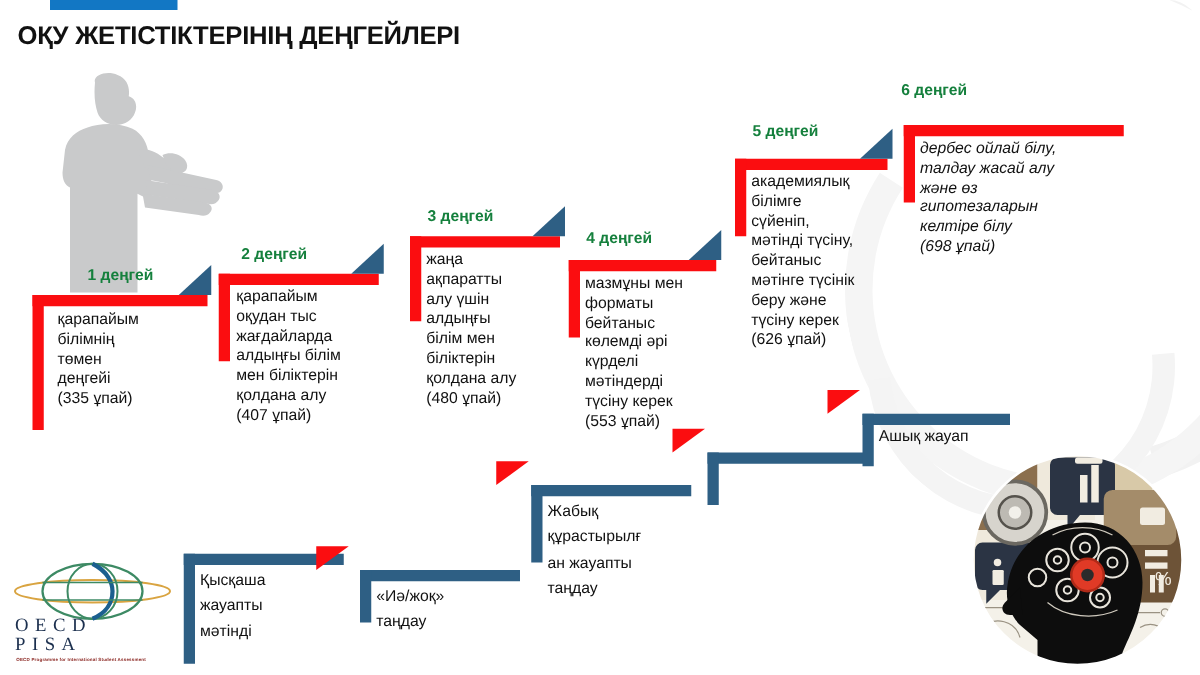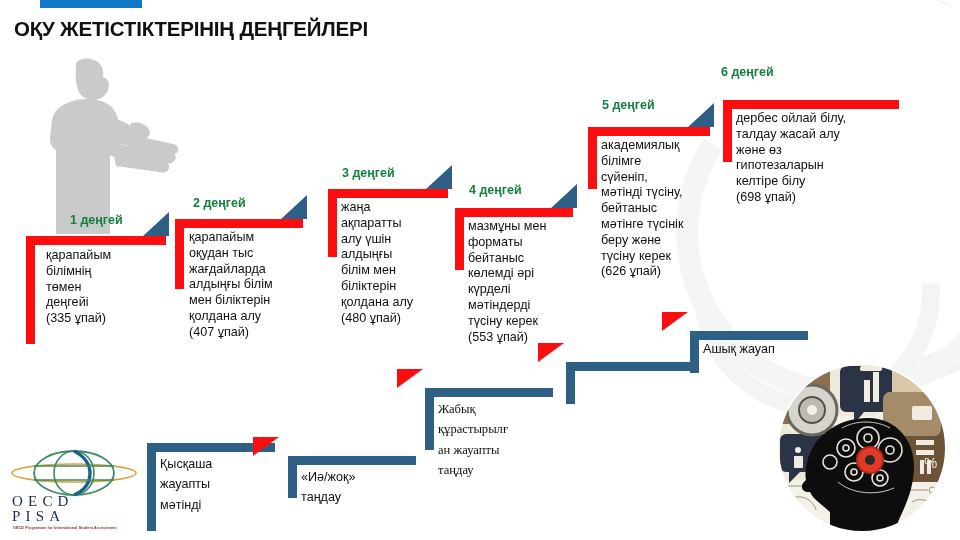--- a/index.html
+++ b/index.html
@@ -160,21 +160,21 @@
 мәтінге түсінік
 беру және
 түсіну керек
 (626 ұпай)</div>
   </div>
 
   <div class="rstep" style="left:723px;top:100px;width:185px;height:110px;">
     <div class="tread" style="width:176px;"></div>
     <div class="riser" style="height:62px;"></div>
     <div class="lbl" style="left:-2px;top:-35px;">6 деңгей</div>
-    <div class="body" style="left:13px;top:11px;width:175px;white-space:pre-line;">дербес ойлай білу,
+    <div class="body" style="left:13px;top:11px;width:175px;white-space:pre-line;font-style:italic;">дербес ойлай білу,
 талдау жасай алу
 және өз
 гипотезаларын
 келтіре білу
 (698 ұпай)</div>
   </div>
 
   <div class="bstep" style="left:147px;top:443px;width:140px;height:95px;">
     <div class="tread" style="width:128px;"></div>
     <div class="riser" style="height:88px;"></div>
@@ -188,21 +188,21 @@
     <div class="riser" style="height:42px;"></div>
     <div class="tri" style="left:-35px;top:-19px;border-right:26px solid transparent;border-top:19px solid #fb0d10;"></div>
     <div class="body" style="left:13px;top:11px;width:126px;white-space:pre-line;">«Иә/жоқ»
 таңдау</div>
   </div>
 
   <div class="bstep" style="left:425px;top:388px;width:140px;height:105px;">
     <div class="tread" style="width:128px;"></div>
     <div class="riser" style="height:62px;"></div>
     <div class="tri" style="left:-28px;top:-19px;border-right:26px solid transparent;border-top:19px solid #fb0d10;"></div>
-    <div class="body" style="left:13px;top:11px;width:128px;white-space:pre-line;font-family:Liberation Serif, serif;">Жабық
+    <div class="body" style="left:13px;top:11px;width:128px;white-space:pre-line;">Жабық
 құрастырылғ
 ан    жауапты
 таңдау</div>
   </div>
 
   <div class="bstep" style="left:566px;top:362px;width:140px;height:95px;">
     <div class="tread" style="width:128px;"></div>
     <div class="riser" style="height:42px;"></div>
     <div class="tri" style="left:-28px;top:-19px;border-right:26px solid transparent;border-top:19px solid #fb0d10;"></div>
   </div>

